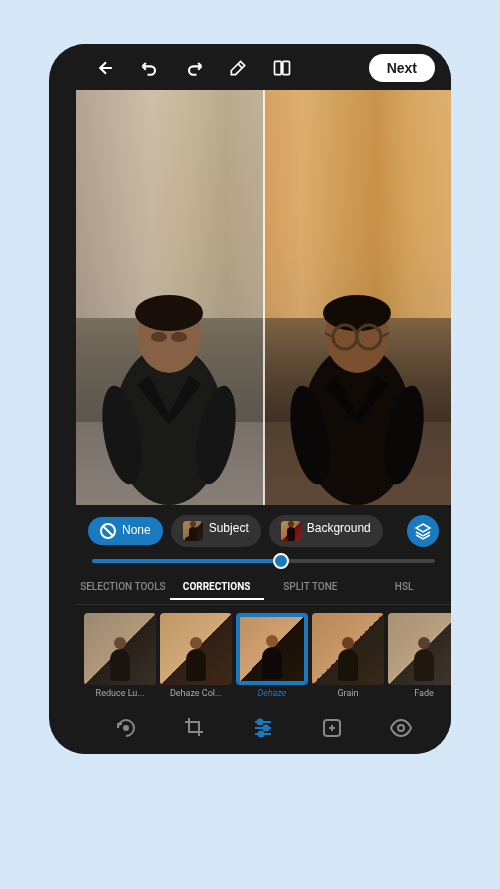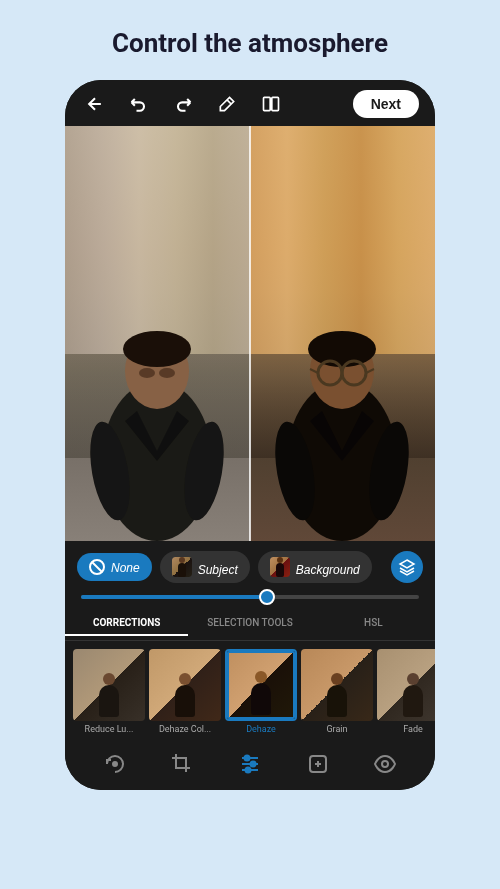--- a/index.html
+++ b/index.html
@@ -21,28 +21,29 @@
       font-size: 26px;
       font-weight: 700;
       color: #1a1a2e;
       margin-bottom: 6px;
     }
     .page-header p {
       font-size: 15px;
       color: #4a5568;
     }
     .phone-frame {
-      width: 370px;
+      width: 402px;
       height: 710px;
       background: #1a1a1a;
       border-radius: 36px;
       overflow: hidden;
       display: flex;
       flex-direction: column;
       position: relative;
+      padding-left: 27px;
     }
     .phone-top-bar {
       background: #1a1a1a;
       padding: 10px 16px 8px;
       display: flex;
       align-items: center;
       justify-content: space-between;
       flex-shrink: 0;
     }
     .top-bar-left {
@@ -154,30 +155,29 @@
     .selection-bar {
       background: #1a1a1a;
       padding: 10px 12px;
       display: flex;
       align-items: center;
       gap: 8px;
       flex-shrink: 0;
     }
     .sel-btn {
       display: flex;
-      align-items: flex-end;
+      align-items: flex-start;
       gap: 6px;
       padding: 6px 12px;
       border-radius: 20px;
       font-size: 12px;
       font-weight: 500;
       cursor: pointer;
       border: none;
       flex-shrink: 0;
-      font-style: italic;
     }
     .sel-btn.active-none {
       background: #1a7abf;
       color: white;
     }
     .sel-btn.subject {
       background: #333;
       color: white;
     }
     .sel-btn.background {
@@ -293,20 +293,21 @@
       border: 2px solid #1a7abf;
     }
     .tool-label {
       font-size: 9px;
       color: #aaa;
       margin-top: 3px;
       text-align: right;
     }
     .tool-label.active-label {
       color: #1a7abf;
+      font-style: italic;
     }
     .bottom-toolbar {
       background: #1a1a1a;
       padding: 10px 16px;
       display: flex;
       align-items: center;
       justify-content: space-around;
       flex-shrink: 0;
     }
     .bottom-icon {
@@ -325,21 +326,20 @@
     
     .icon-svg {
       width: 20px;
       height: 20px;
     }
   </style>
 </head>
 <body>
 
 <div class="page-header">
-  <h1>Control the atmosphere</h1>
 </div>
 
 <div class="phone-frame">
 
   <div class="phone-top-bar">
     <div class="top-bar-left">
       <div class="icon-btn">
         <svg class="icon-svg" viewBox="0 0 24 24" fill="none" stroke="white" stroke-width="2.5">
           <path d="M19 12H5M12 5l-7 7 7 7"></path>
         </svg>
@@ -471,25 +471,28 @@
   </div>
 
   <div class="slider-container">
     <div class="slider-track">
       <div class="slider-fill"></div>
       <div class="slider-thumb"></div>
     </div>
   </div>
 
   <div class="tabs-bar">
+    <div class="tab-item">
+      <span>SELECTION TOOLS</span>
+    </div>
     <div class="tab-item active">
       <span>CORRECTIONS</span>
     </div>
     <div class="tab-item">
-      <span>SELECTION TOOLS</span>
+      <span>SPLIT TONE</span>
     </div>
     <div class="tab-item">
       <span>HSL</span>
     </div>
   </div>
 
   <div class="tools-scroll">
 
     <div class="tool-card">
       <div class="tool-thumb">

